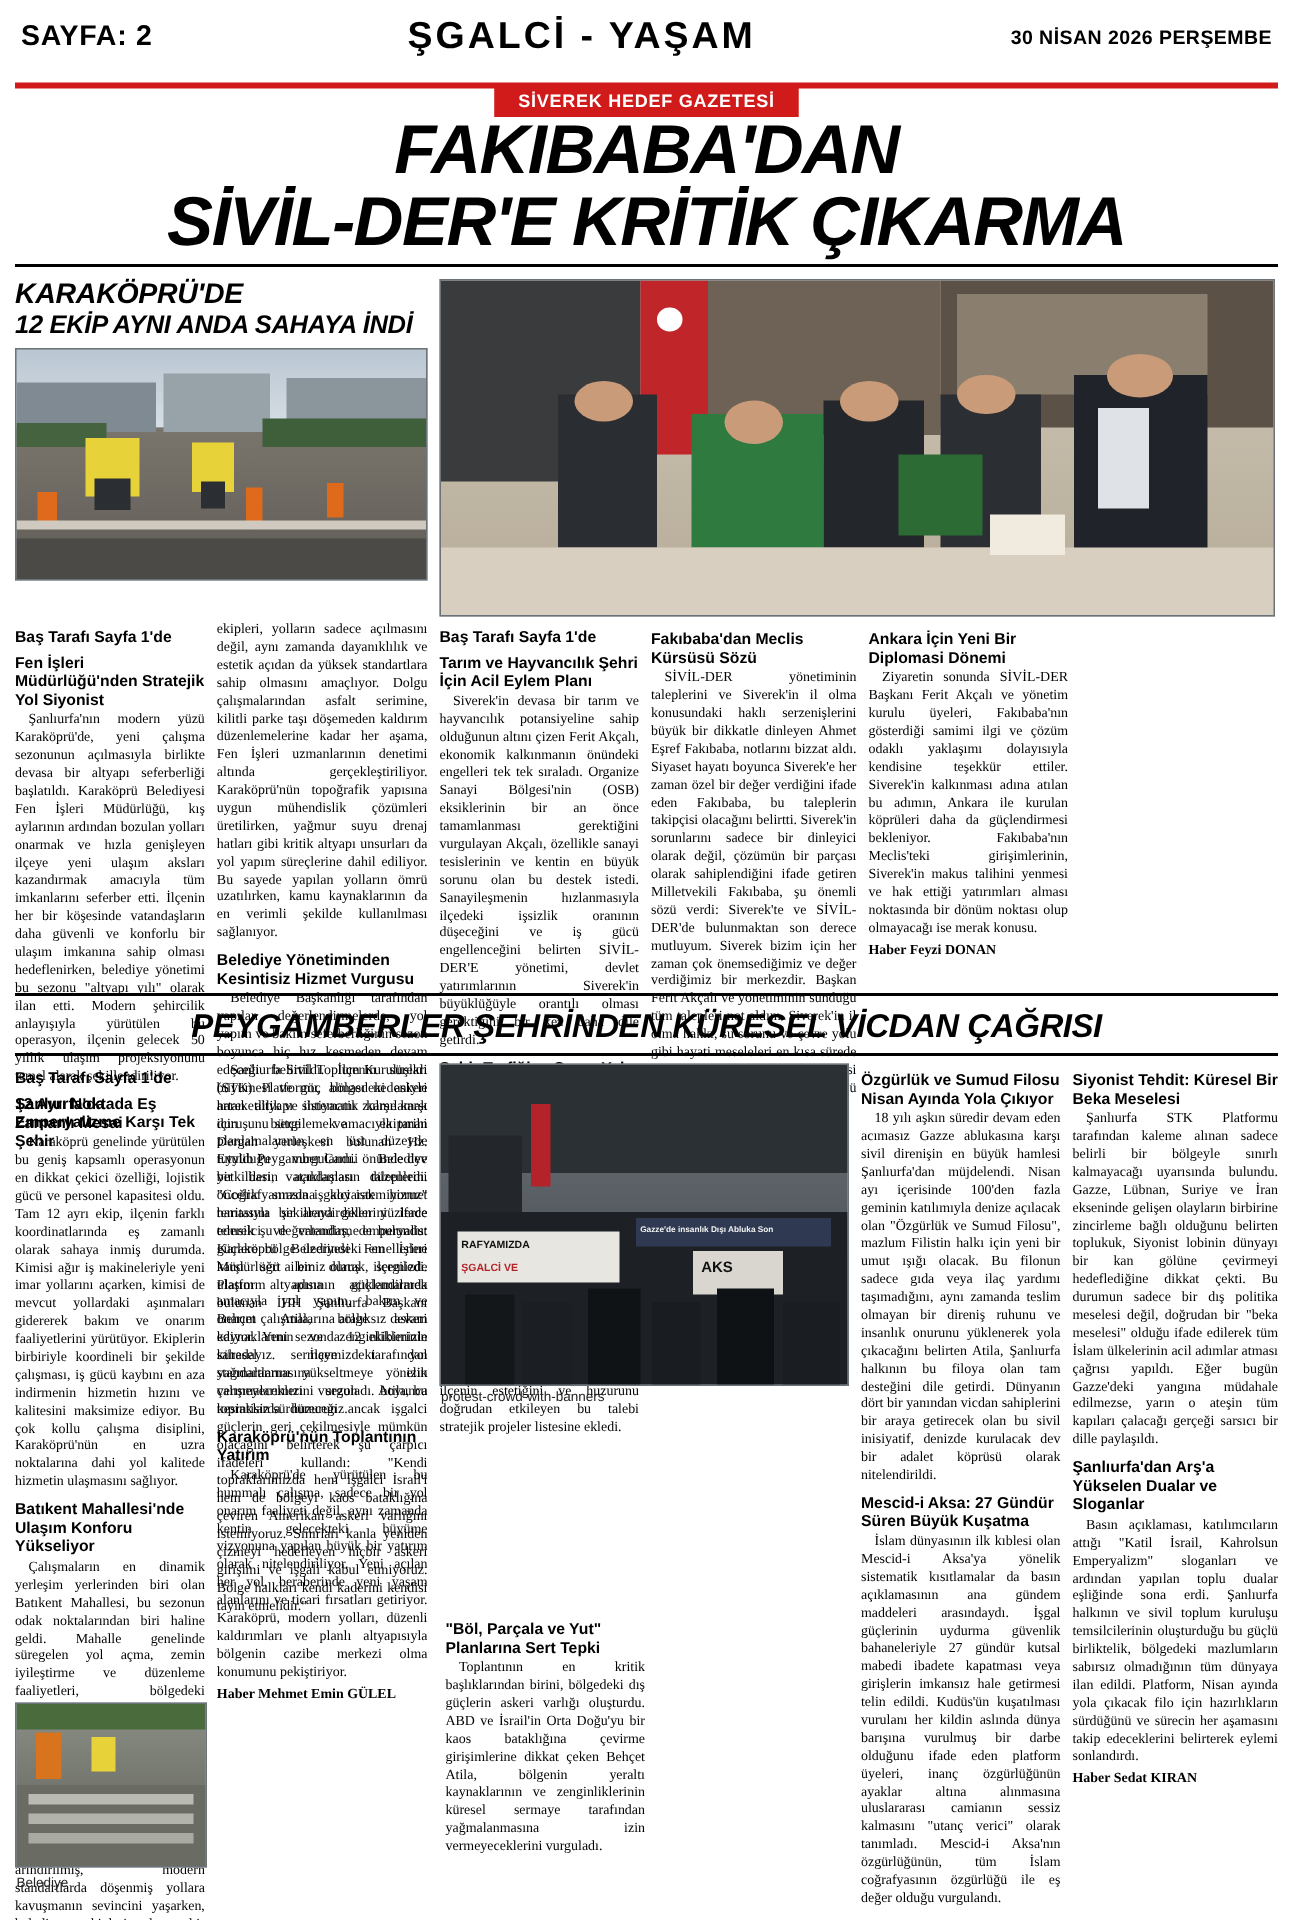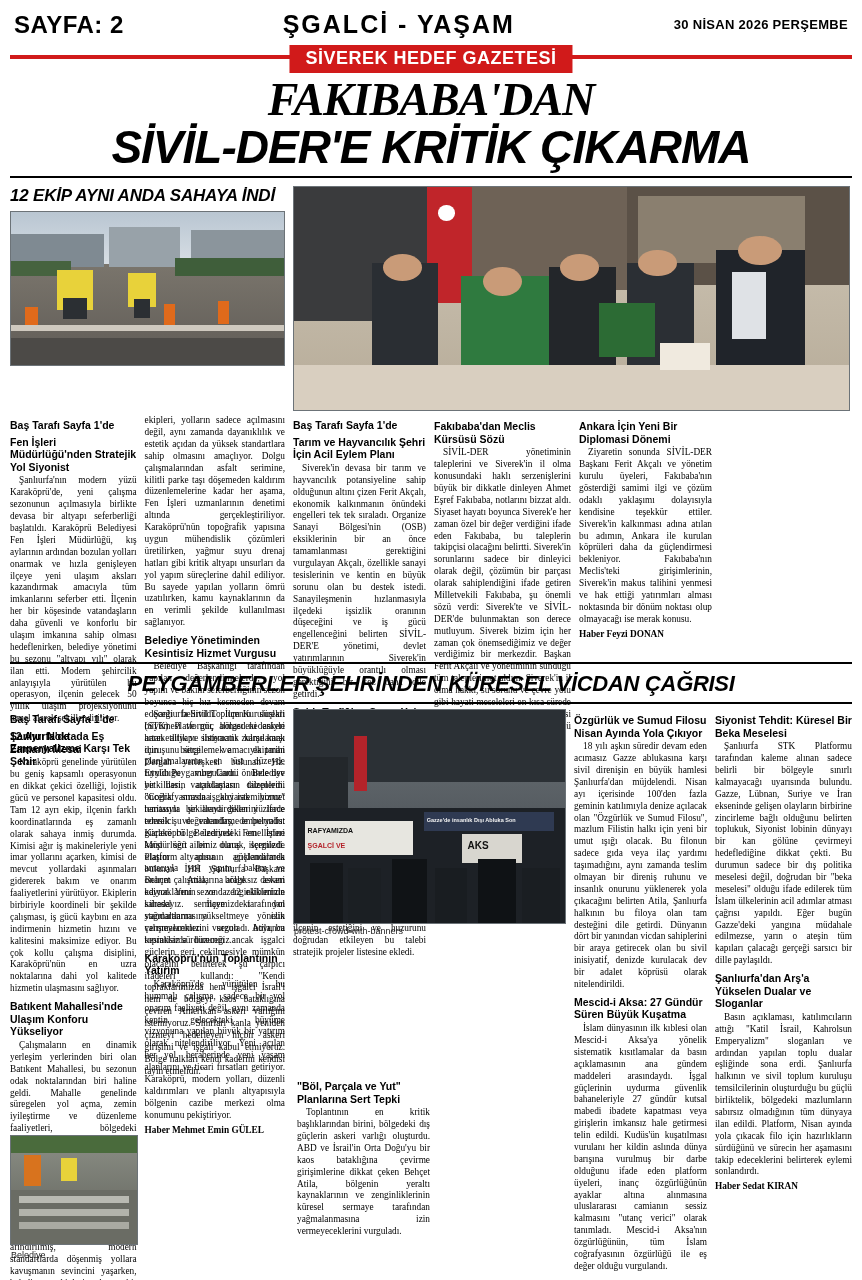--- a/index.html
+++ b/index.html
@@ -12,38 +12,38 @@
     color: #000;
     overflow: hidden;
   }
   .page { position: relative; width: 862px; height: 1280px; padding: 8px 10px 0 10px; }
 
   
   .masthead {
     display: flex; align-items: center; justify-content: space-between;
     padding: 2px 4px 6px 4px;
   }
-  .mast-left { font-family: "Liberation Sans", sans-serif; font-weight: bold; font-size: 24px; letter-spacing: .5px; }
+  .mast-left { font-family: "Liberation Sans", sans-serif; font-weight: bold; font-size: 19px; letter-spacing: .5px; }
   .mast-center { font-family: "Liberation Sans", sans-serif; font-weight: bold; font-size: 25px; letter-spacing: 2px; }
   .mast-right { font-family: "Liberation Sans", sans-serif; font-weight: bold; font-size: 13px; letter-spacing: .3px; }
 
   .rule-red { height: 4px; background: #d11a1a; width: 100%; }
   .banner-row { position: relative; height: 26px; margin-top:0; }
   .banner-row .rule-red { position:absolute; top:10px; left:0; right:0; }
   .gazette-tag {
-    position: absolute; left: 50%; transform: translateX(-50%); top: 0;
+    position: absolute; left: 50%; transform: translateX(-50%); top: 12px;
     background: #d11a1a; color: #fff; font-family: "Liberation Sans", sans-serif;
-    font-weight: bold; font-size: 18px; letter-spacing: .5px; padding: 3px 16px 4px 16px;
+    font-weight: bold; font-size: 12px; letter-spacing: .5px; padding: 3px 16px 4px 16px;
     white-space: nowrap;
   }
 
   
   .headline-wrap { text-align: center; margin-top: 6px; }
   .headline1 {
-    font-family: Liberation Serif, serif; font-weight: bold; font-style: italic;
+    font-family: Liberation Sans, sans-serif; font-weight: bold; font-style: italic;
     font-size: 46px; line-height: .98; letter-spacing: -1px;
   }
   .headline2 {
     font-family: "Liberation Sans", sans-serif; font-weight: bold; font-style: italic;
     font-size: 46px; line-height: 1.0; letter-spacing: -1px; margin-top: 2px;
   }
   .hr-thin { height: 2px; background: #000; margin: 6px 0 8px 0; }
 
   
   .cols { display: flex; gap: 8px; }
@@ -132,20 +132,21 @@
   <div class="headline-wrap">
     <div class="headline1">FAKIBABA'DAN</div>
     <div class="headline2">SİVİL-DER'E KRİTİK ÇIKARMA</div>
   </div>
   <div class="hr-thin"></div>
 
   <div class="cols">
 
     <div class="col-left">
       <div class="subhead-box">
+        <div class="subhead">KARAKÖPRÜ'DE</div>
         <div class="subhead small">12 EKİP AYNI ANDA SAHAYA İNDİ</div>
       </div>
 
       <div class="photo" style="height:155px;margin-top:6px;">
         <div class="sky" style="height:34%"></div>
         <div class="ground" style="height:66%;background:linear-gradient(#7a756c,#5f5b56)"></div>
         <div class="blobB" style="left:0;top:14%;width:34%;height:22%;background:#7f8a92"></div>
         <div class="blobB" style="left:36%;top:10%;width:26%;height:26%;background:#98a2a9"></div>
         <div class="blobB" style="left:66%;top:12%;width:34%;height:24%;background:#8b959c"></div>
         <div class="grn" style="left:60%;top:30%;width:40%;height:12%;background:#3f5e3a"></div>

